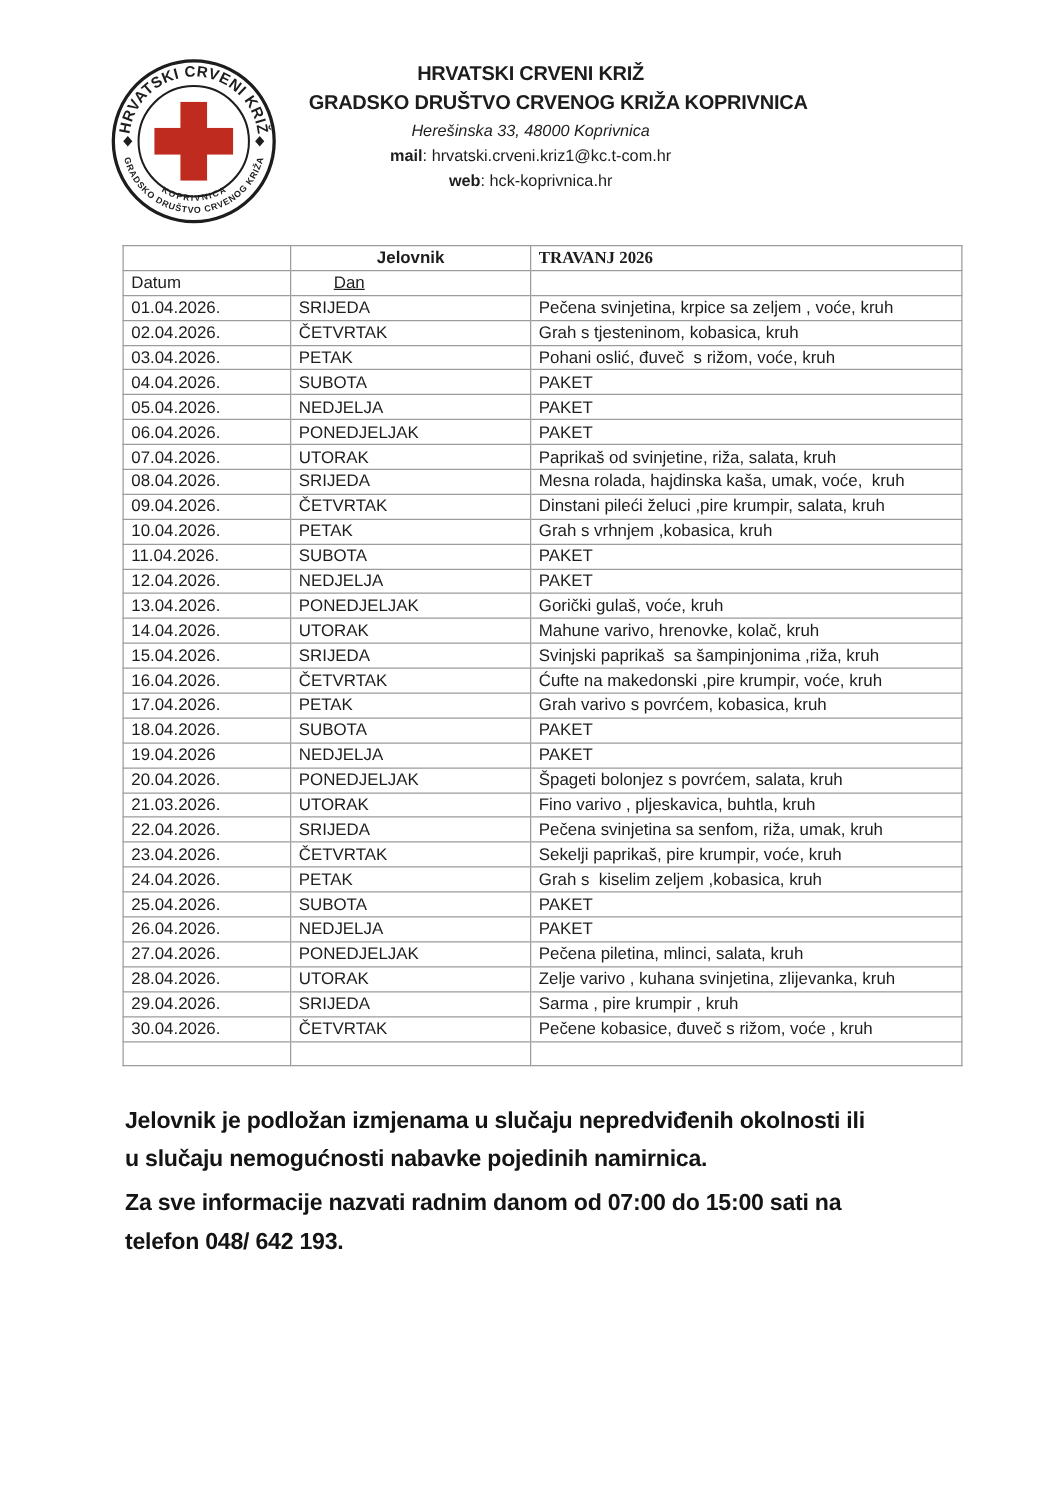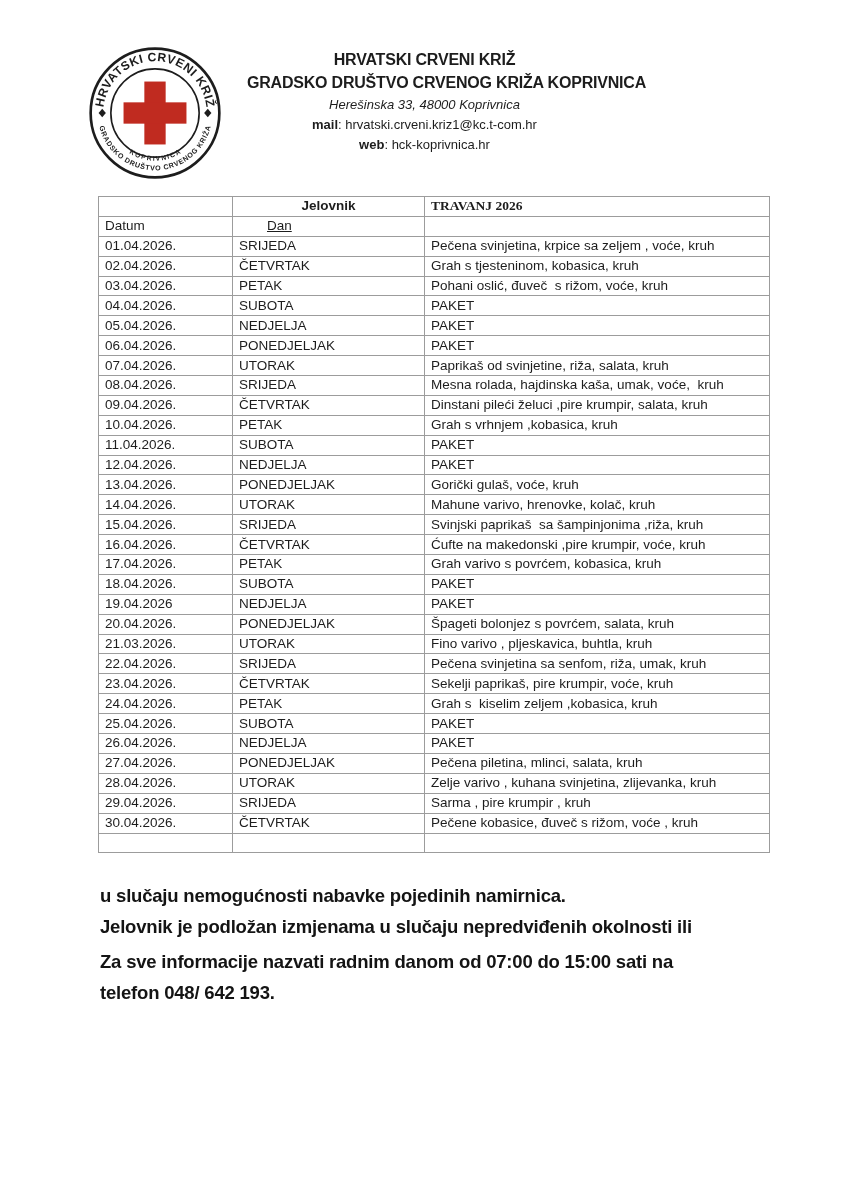--- a/index.html
+++ b/index.html
@@ -247,22 +247,22 @@
         <tr>
       <td></td>
       <td></td>
       <td></td>
     </tr>
       </tbody>
   </table>
 
   <div class="notes">
     <div class="para">
+      <div class="nline">Jelovnik je podložan izmjenama u slučaju nepredviđenih okolnosti ili</div>
       <div class="nline">u slučaju nemogućnosti nabavke pojedinih namirnica.</div>
-      <div class="nline">Jelovnik je podložan izmjenama u slučaju nepredviđenih okolnosti ili</div>
     </div>
     <div class="para">
       <div class="nline">Za sve informacije nazvati radnim danom od 07:00 do 15:00 sati na</div>
       <div class="nline">telefon 048/ 642 193.</div>
     </div>
   </div>
 
 </div>
 
 </body></html>

